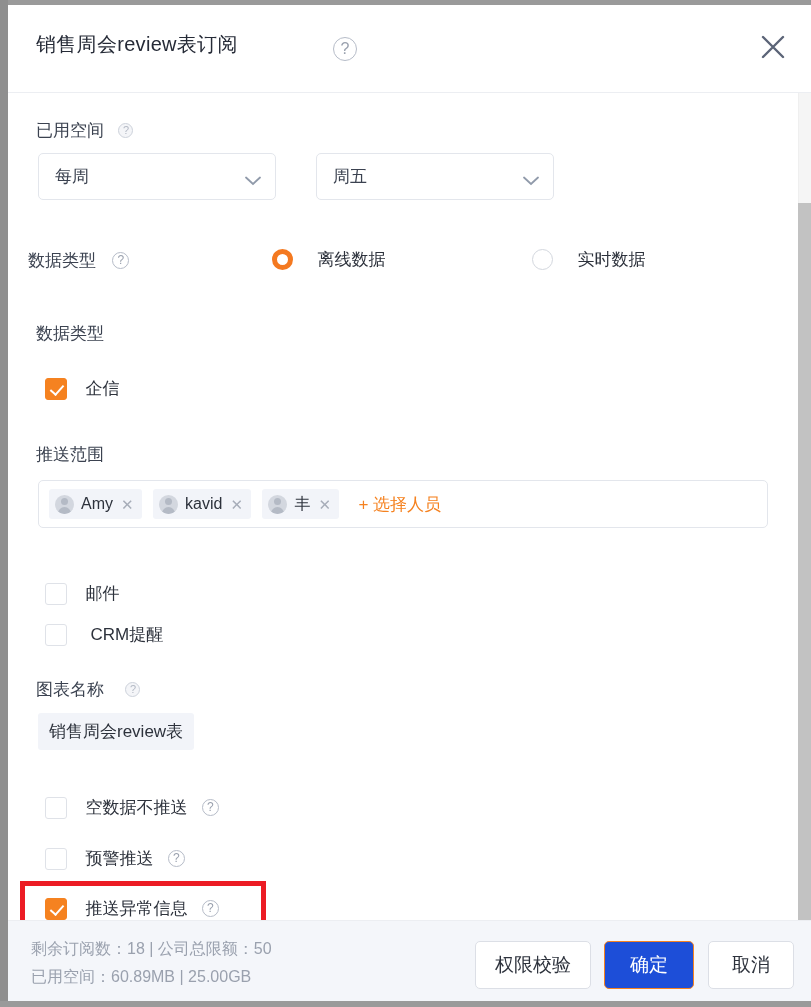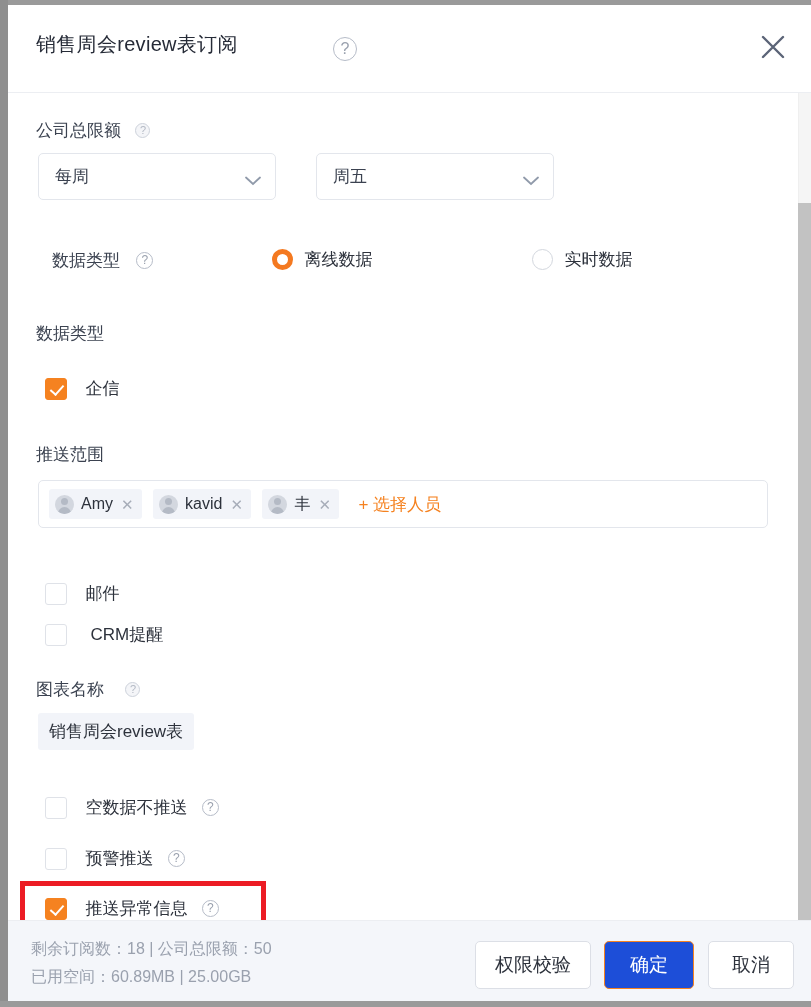--- a/index.html
+++ b/index.html
@@ -172,21 +172,21 @@
     vertical-align: middle;
     border: 1.5px solid #d3d7de;
     background: #fff;
   }
   .radio.on { border: 5.5px solid #f47920; }
   .radio-label {
     display: inline-block;
     vertical-align: middle;
     font-size: 17px;
     color: #2d323c;
-    margin-left: 7px;
+    margin-left: 20px;
   }
 
   
   .cb-wrap { position: absolute; cursor: pointer; white-space: nowrap; }
   .cb {
     display: inline-block;
     width: 22px; height: 22px;
     border-radius: 3px;
     box-sizing: border-box;
     vertical-align: middle;
@@ -358,21 +358,21 @@
     <div class="close-btn">
       <svg width="28" height="28" viewBox="0 0 28 28" aria-hidden="true">
         <path d="M4 4 L24 24 M24 4 L4 24" stroke="#5b6477" stroke-width="2.4" stroke-linecap="round"></path>
       </svg>
     </div>
   </div>
 
   <div class="dlg-body">
 
     <div class="row" style="left:28px; top:26px;">
-      <span class="field-label">公司总限额</span>
+      <span class="field-label">已用空间</span>
       <span class="help-circle help-sm" style="margin-left:10px; vertical-align:middle;">?</span>
     </div>
 
     <div class="select" style="left:30px; top:60px; width:238px;">
       <span class="val">每周</span>
       <span class="chev">
         <svg width="16" height="10" viewBox="0 0 16 10">
             <path d="M1 1.5 L8 8 L15 1.5" stroke="#909aaa" stroke-width="1.8" fill="none" stroke-linecap="round"></path>
           </svg>
       </span>
@@ -381,21 +381,21 @@
     <div class="select" style="left:281px; top:60px; width:238px;margin-left:27px;">
       <span class="val">周五</span>
       <span class="chev">
         <svg width="16" height="10" viewBox="0 0 16 10">
             <path d="M1 1.5 L8 8 L15 1.5" stroke="#909aaa" stroke-width="1.8" fill="none" stroke-linecap="round"></path>
           </svg>
       </span>
     </div>
 
 
-    <div class="row" style="left:44px; top:156px;">
+    <div class="row" style="left:20px; top:156px;">
       <span class="field-label">数据类型</span>
       <span class="help-circle help-md" style="margin-left:12px; vertical-align:middle;">?</span>
     </div>
 
     <div class="radio-wrap" style="left:264px; top:155px;">
       <span class="radio on"></span>
       <span class="radio-label">离线数据</span>
     </div>
 
     <div class="radio-wrap" style="left:524px; top:155px;">

